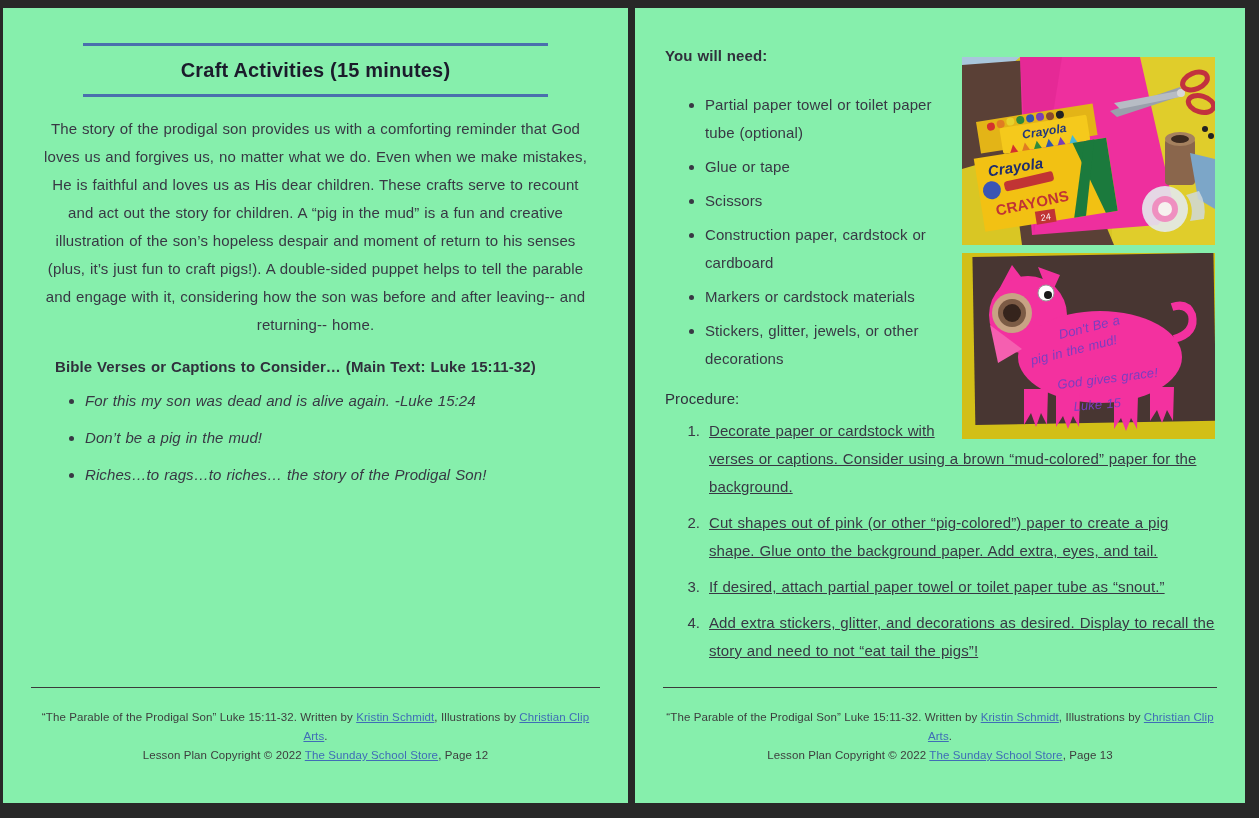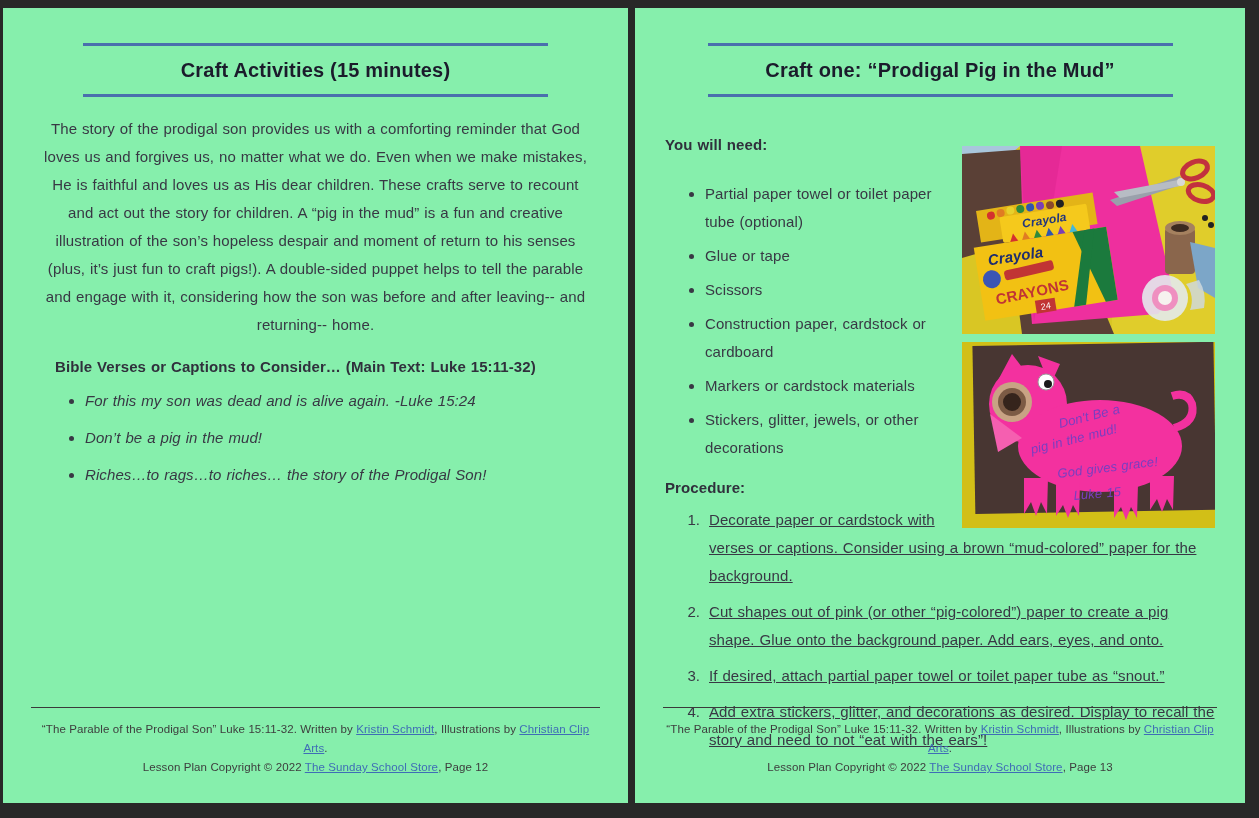--- a/index.html
+++ b/index.html
@@ -34,28 +34,28 @@
 
   .photos{float:right;width:253px;margin:15px 0 0 15px;}
   .photo{display:block;width:253px;}
   .photo + .photo{margin-top:8px;}
 
   .need-heading{font-weight:bold;margin:34px 0 0;color:#30303c;}
   ul.materials{margin:21px 0 0;padding-left:40px;}
   ul.materials li{margin-top:6px;}
   ul.materials li:first-child{margin-top:0;}
 
-  .procedure-heading{font-weight:bold;margin:12px 0 0;color:#30303c;}
+  .procedure-heading{font-weight:normal;margin:12px 0 0;color:#30303c;}
   ol.steps{margin:4px 0 0;padding-left:40px;text-decoration:underline;}
   ol.steps li{margin-top:8px;padding-left:4px;}
   ol.steps li:first-child{margin-top:0;}
 
   .footer{
-    position:absolute;left:28px;right:28px;bottom:26px;
-    border-top:1px solid #3a3a3a;padding-top:12px;text-align:center;
+    position:absolute;left:28px;right:28px;bottom:38px;
+    border-top:1px solid #3a3a3a;padding-top:20px;text-align:center;
     font-size:11.5px;line-height:19px;color:#3d3d3d;letter-spacing:.1px;
   }
   .footer a{color:#3f6db6;text-decoration:underline;cursor:pointer;}
 </style>
 </head>
 <body>
 
 <div class="viewer">
 
   <div class="page page-left">
@@ -75,25 +75,20 @@
     </div>
     <div class="footer">
       <div><span>“The Parable of the Prodigal Son” Luke 15:11-32. Written by </span><a>Kristin Schmidt</a><span>, Illustrations by </span><a>Christian Clip Arts</a><span>.</span></div>
       <div><span>Lesson Plan Copyright © 2022 </span><a>The Sunday School Store</a><span>, Page 12</span></div>
     </div>
   </div>
 
   <div class="page-divider"></div>
 
   <div class="page page-right">
-    <div class="title-block">
-      <div class="rule"></div>
-      <div class="page-title">Craft one: “Prodigal Pig in the Mud”</div>
-      <div class="rule"></div>
-    </div>
     <div class="content content-r">
 
       <div class="photos">
 
         <svg class="photo" viewBox="0 0 253 188">
           <rect width="253" height="188" fill="#d9c624"></rect>
           <rect x="150" y="0" width="103" height="188" fill="#e0cd2b"></rect>
           <polygon points="0,0 58,0 42,14 0,20" fill="#a9c6dc"></polygon>
           <polygon points="0,8 80,2 48,98 0,112" fill="#5a4036"></polygon>
           <polygon points="55,150 132,140 152,188 60,188" fill="#5a4036"></polygon>
@@ -189,23 +184,23 @@
         <li>Glue or tape</li>
         <li>Scissors</li>
         <li>Construction paper, cardstock or cardboard</li>
         <li>Markers or cardstock materials</li>
         <li>Stickers, glitter, jewels, or other decorations</li>
       </ul>
 
       <div class="procedure-heading">Procedure:</div>
       <ol class="steps">
         <li>Decorate paper or cardstock with verses or captions. Consider using a brown “mud-colored” paper for the background.</li>
-        <li>Cut shapes out of pink (or other “pig-colored”) paper to create a pig shape. Glue onto the background paper. Add ears, eyes, and onto.</li>
+        <li>Cut shapes out of pink (or other “pig-colored”) paper to create a pig shape. Glue onto the background paper. Add extra, eyes, and tail.</li>
         <li>If desired, attach partial paper towel or toilet paper tube as “snout.”</li>
-        <li>Add extra stickers, glitter, and decorations as desired. Display to recall the story and need to not “eat with the ears”!</li>
+        <li>Add extra stickers, glitter, and decorations as desired. Display to recall the story and need to not “eat tail the pigs”!</li>
       </ol>
     </div>
 
     <div class="footer">
       <div><span>“The Parable of the Prodigal Son” Luke 15:11-32. Written by </span><a>Kristin Schmidt</a><span>, Illustrations by </span><a>Christian Clip Arts</a><span>.</span></div>
       <div><span>Lesson Plan Copyright © 2022 </span><a>The Sunday School Store</a><span>, Page 13</span></div>
     </div>
   </div>
 
 </div>

